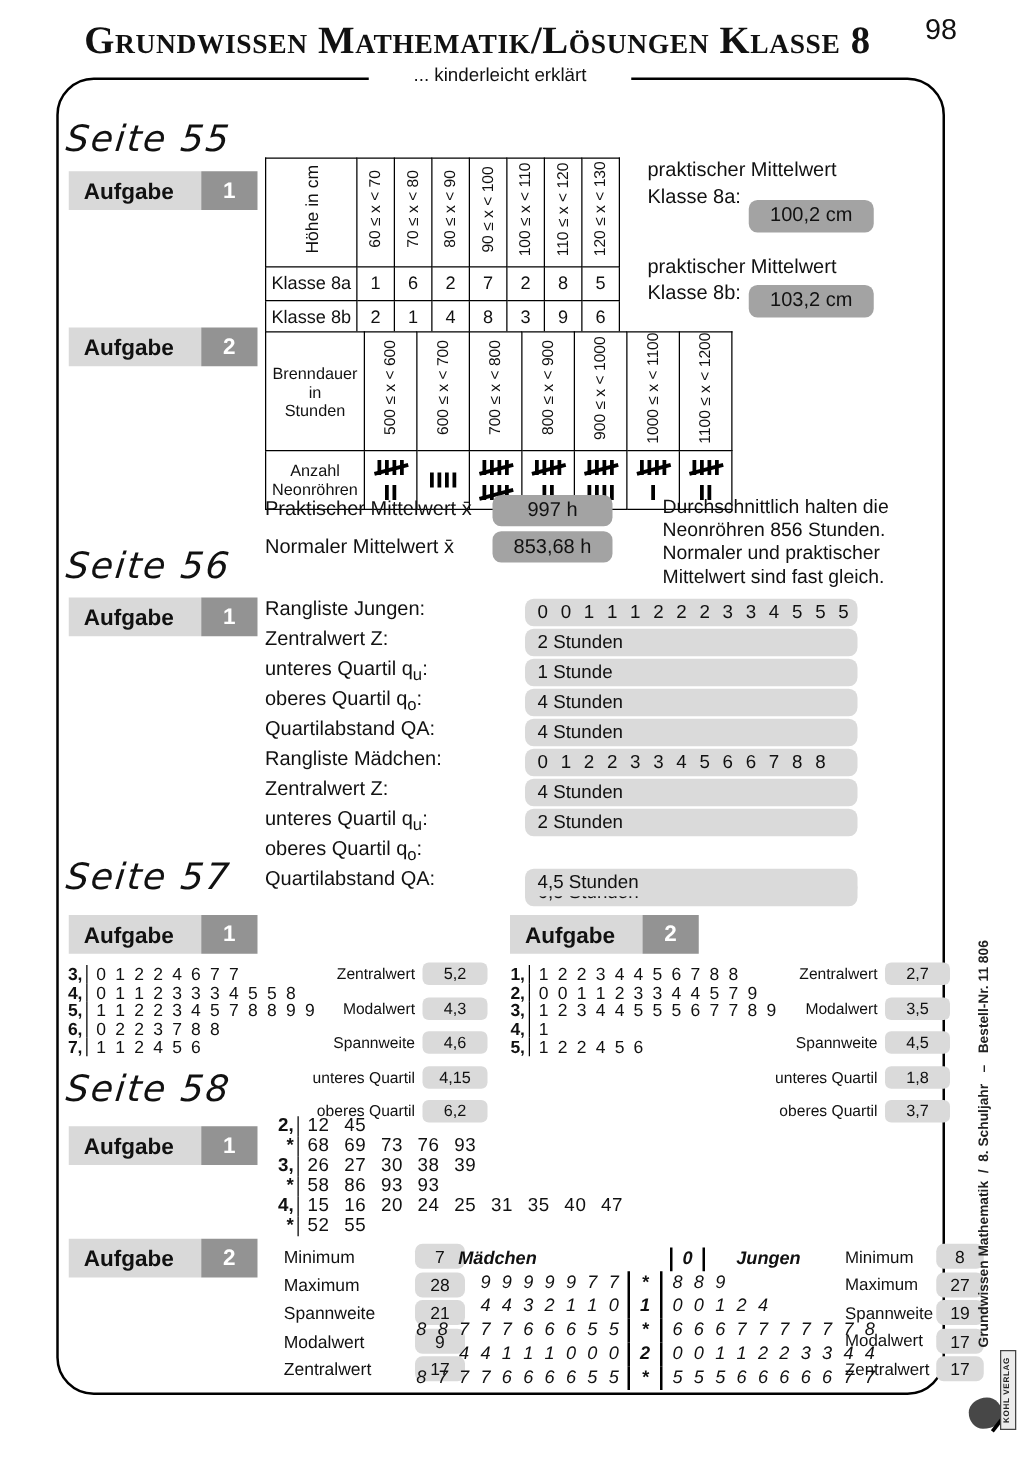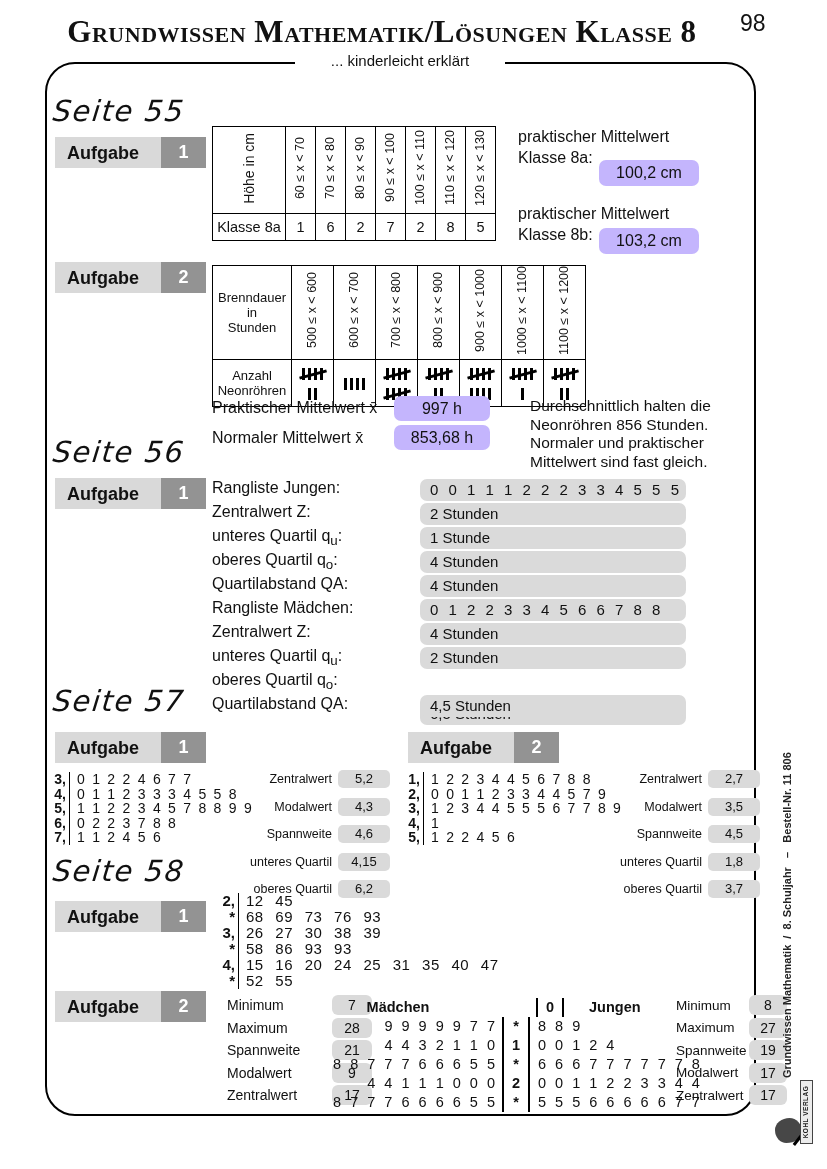--- a/index.html
+++ b/index.html
@@ -38,21 +38,21 @@
   #t2 td{height:46px;}
   #t2 td.rowlbl{font-size:13px;line-height:15px;}
   .tcell{vertical-align:top;}
   .tline{height:17px;line-height:17px;text-align:center;padding-top:3px;}
   .tg{display:inline-block;position:relative;padding:0 1px;}
   .tbar{display:inline-block;width:2.5px;height:12px;background:#000;margin:0 1.75px;}
   .tg5::after{content:"";position:absolute;left:-1px;right:-1px;top:50%;margin-top:-1.5px;
               height:2.5px;background:#000;transform:rotate(-15deg);}
 
   
-  .gbox{background:#c4b5fd;border-radius:7px;text-align:center;font-size:16px;}
+  .gbox{background:#a3a3a3;border-radius:7px;text-align:center;font-size:16px;}
   .vbox{background:#dadada;border-radius:7px;font-size:15px;line-height:22px;
         padding-left:10px;white-space:nowrap;overflow:hidden;}
   .wide-nums{letter-spacing:1px;word-spacing:4px;}
   .lbl16{font-size:16px;}
   .note{font-size:15.5px;line-height:18.5px;}
 
   
   .sl{line-height:14.5px;font-size:14px;white-space:nowrap;}
   .sl .row{display:flex;}
   .sl .stem{min-width:20px;text-align:right;font-weight:bold;padding-right:3px;
@@ -130,20 +130,30 @@
     <tr>
       <td class="rowlbl">Klasse 8a</td>
       <td>1</td>
       <td>6</td>
       <td>2</td>
       <td>7</td>
       <td>2</td>
       <td>8</td>
       <td>5</td>
     </tr>
+    <tr>
+      <td class="rowlbl">Klasse 8b</td>
+      <td>2</td>
+      <td>1</td>
+      <td>4</td>
+      <td>8</td>
+      <td>3</td>
+      <td>9</td>
+      <td>6</td>
+    </tr>
   </tbody>
     </table>
 
   <div class="abs lbl16" style="left:518px;top:126px;line-height:21px;">
     <div>praktischer Mittelwert</div>
     <div>Klasse 8a:</div>
   </div>
   <div class="abs gbox" style="left:599px;top:160px;width:100px;height:26px;line-height:26px;">100,2 cm</div>
 
   <div class="abs lbl16" style="left:518px;top:203px;line-height:21px;">
@@ -408,21 +418,21 @@
     <div class="srow">
         <span class="slab">Modalwert</span>
         <span class="sval">9</span>
       </div>
     <div class="srow">
         <span class="slab">Zentralwert</span>
         <span class="sval">17</span>
       </div>
   </div>
 
-  <div class="abs b2b" style="left:300px;top:998px;">
+  <div class="abs b2b" style="left:300px;top:998px;font-style:italic;">
     <div class="brow">
       <span class="bleft bhead bhl">Mädchen</span>
       <span class="bstem">0</span>
       <span class="bright bhead bhr">Jungen</span>
     </div>
     <div class="brow">
         <span class="bleft">9 9 9 9 9 7 7</span>
         <span class="bstem">*</span>
         <span class="bright">8 8 9</span>
       </div>

